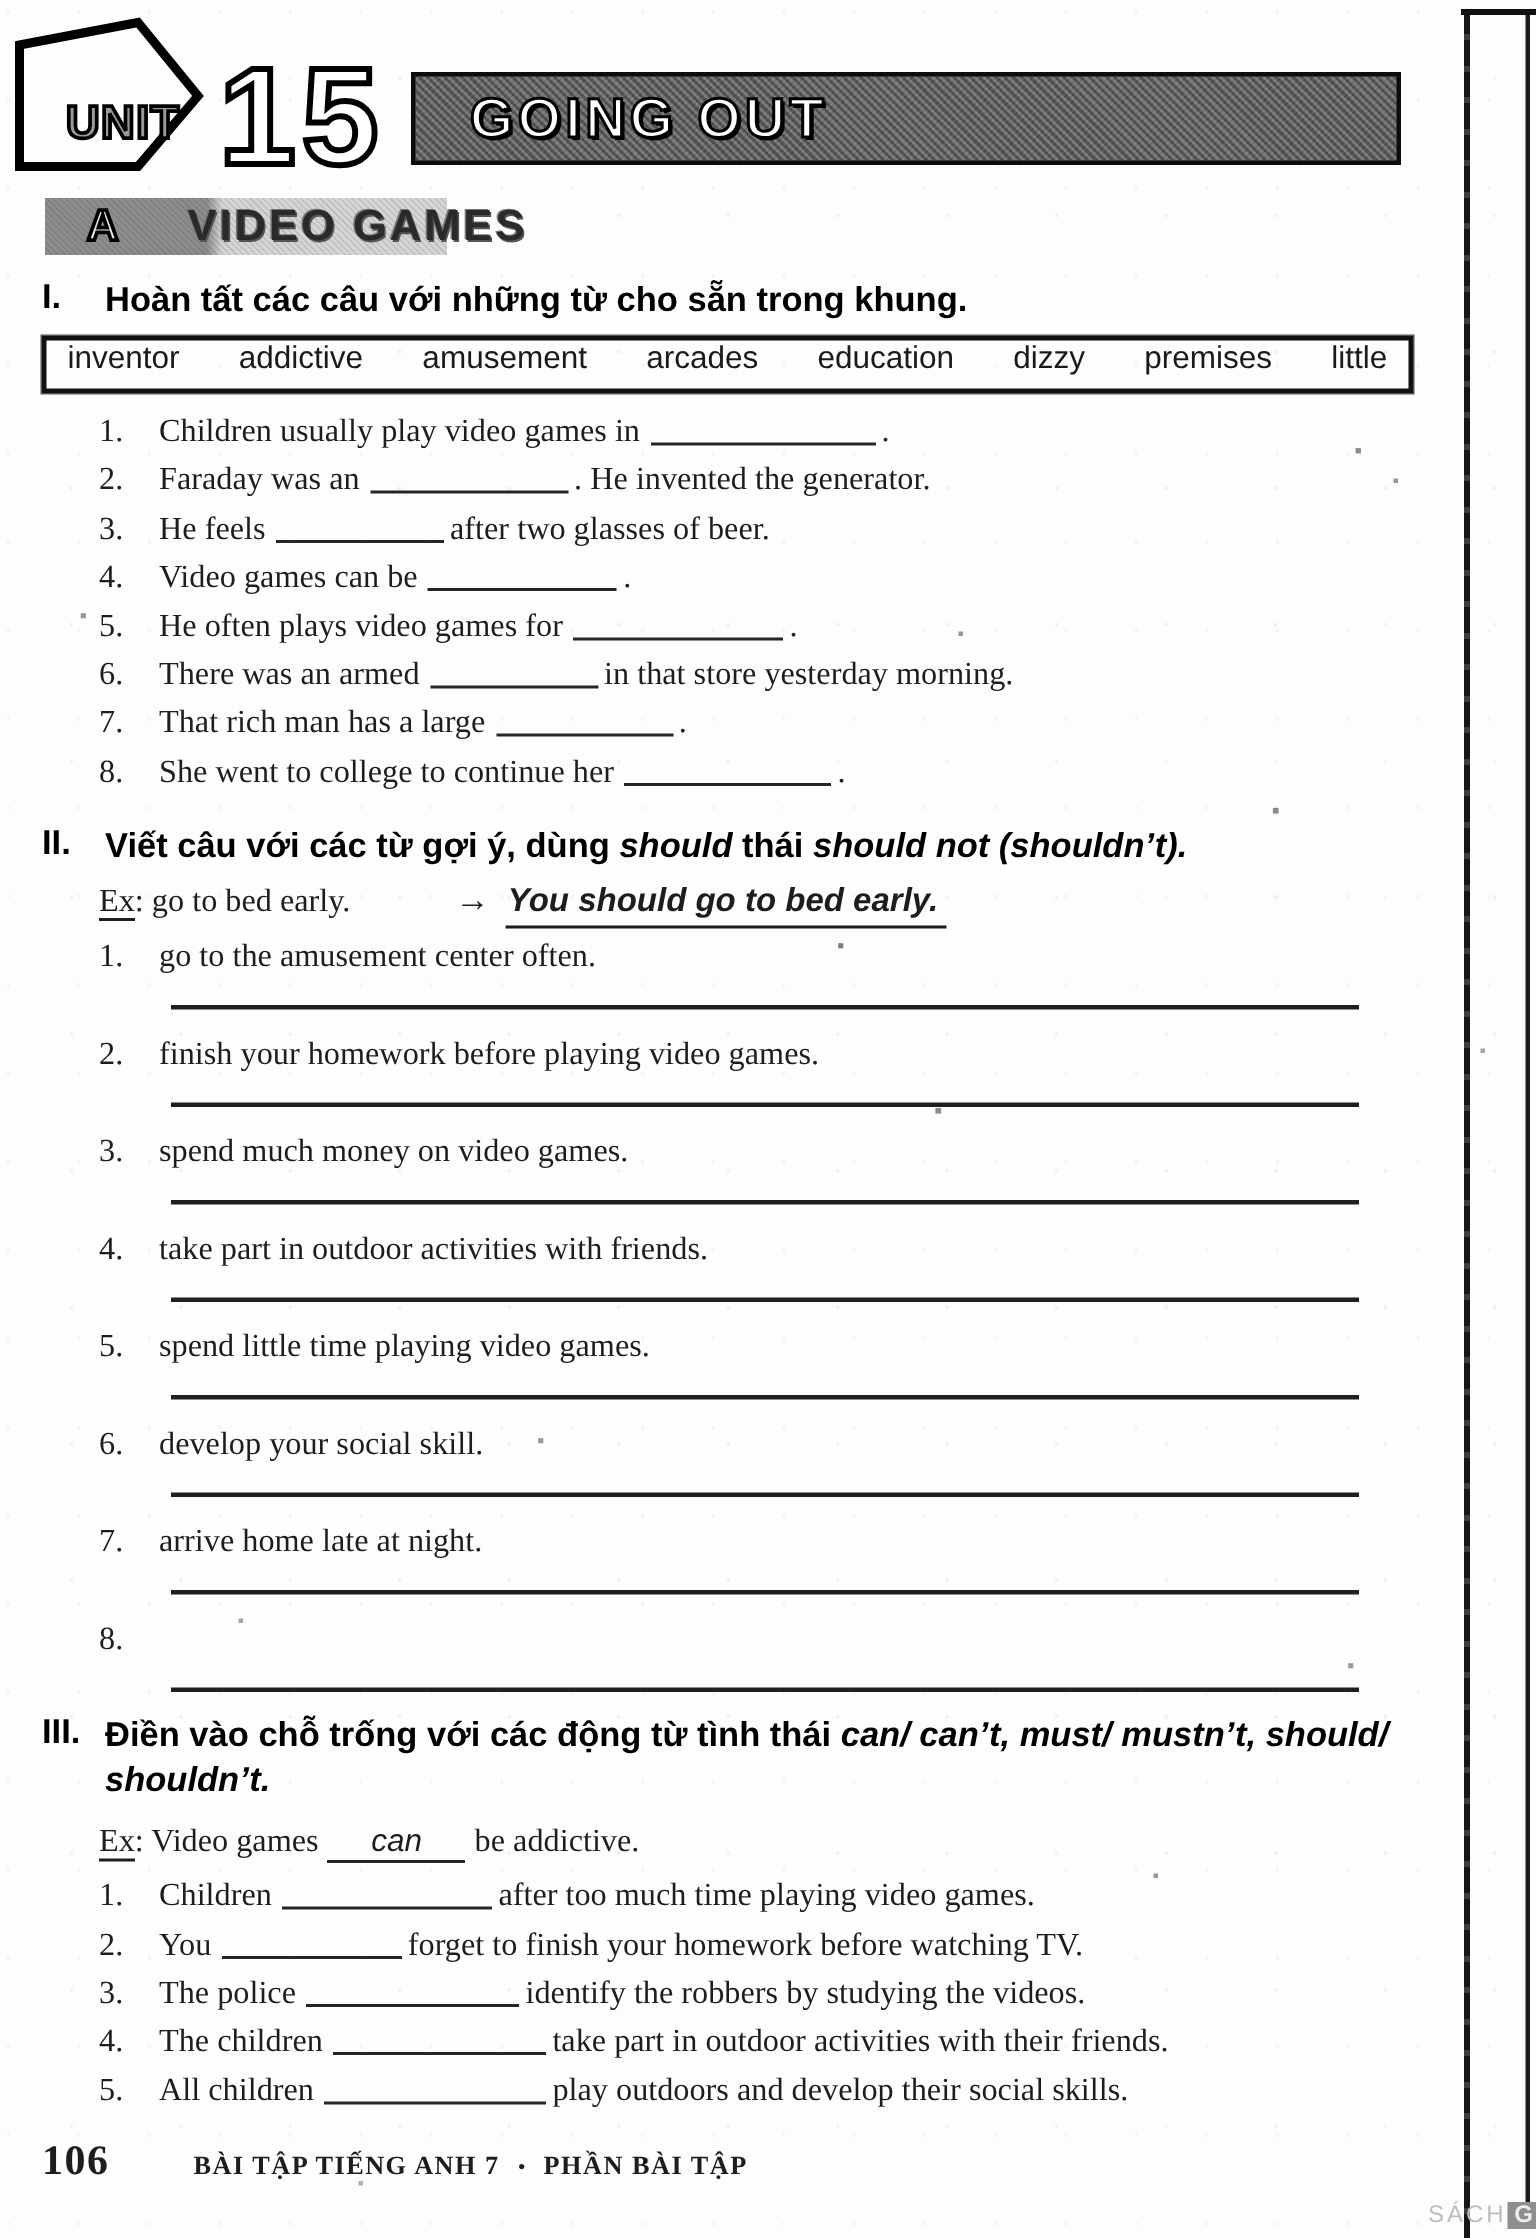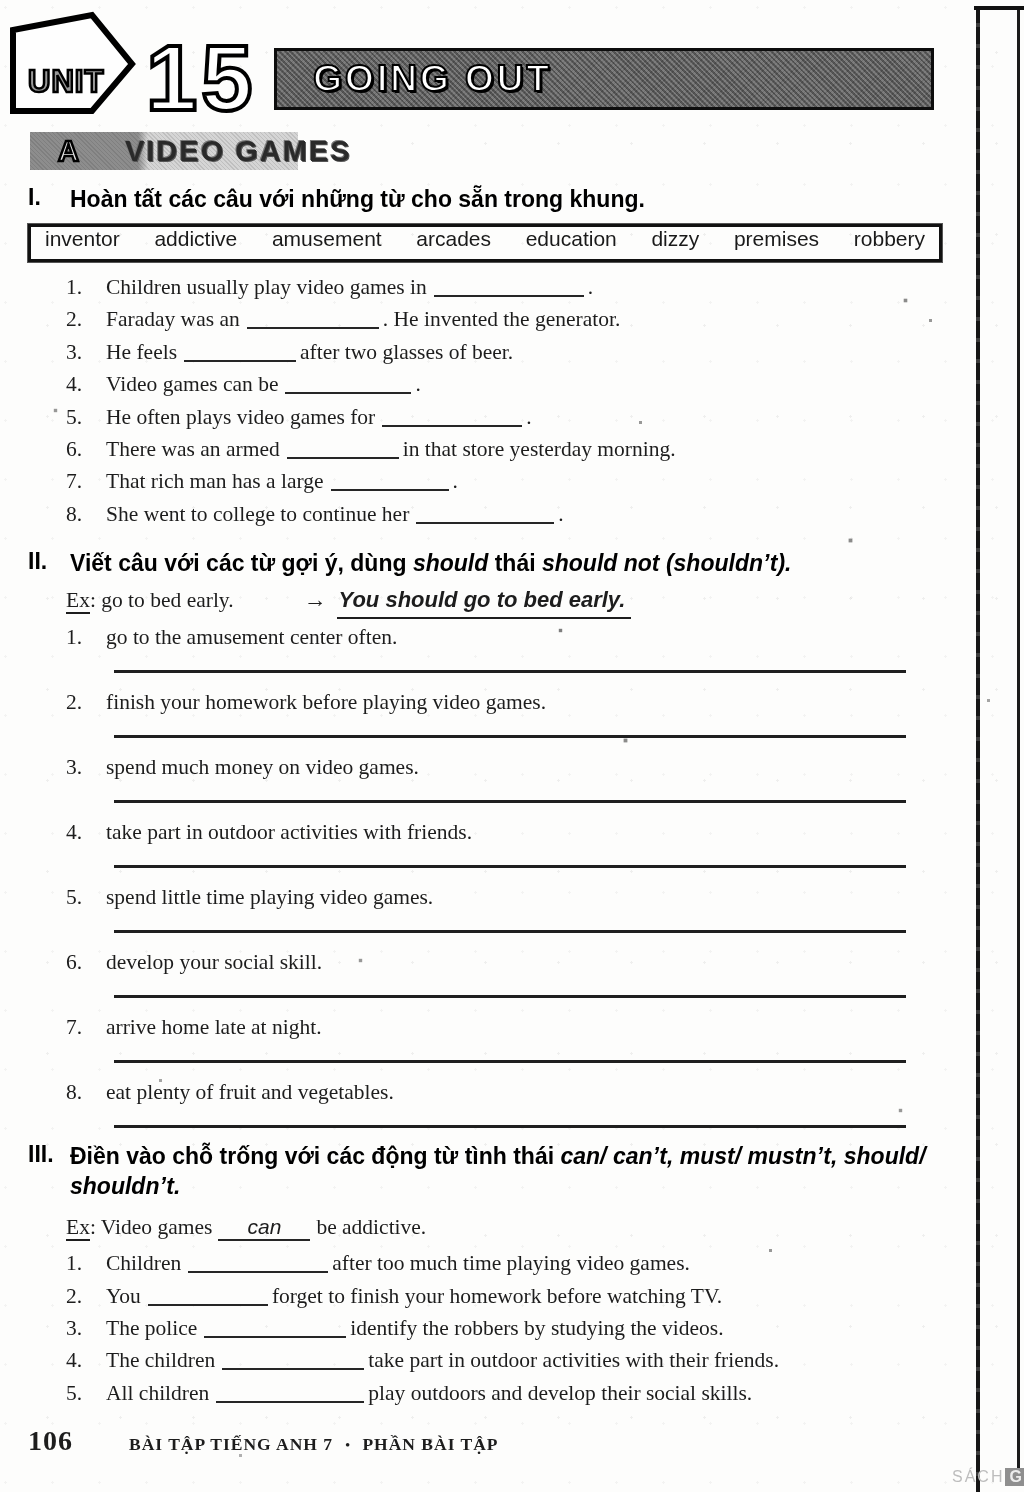--- a/index.html
+++ b/index.html
@@ -20,21 +20,21 @@
   .vline1{position:absolute;left:976px;top:6px;bottom:0;width:4px;
           background:repeating-linear-gradient(180deg,#161616 0 17px,#3d3d3d 17px 21px);}
   .vline2{position:absolute;left:1017px;top:6px;height:1475px;width:3px;background:#1b1b1b;}
   .hline-top{position:absolute;left:974px;top:6px;width:50px;height:4px;background:#111;}
 
   
   .unit-row{display:flex;align-items:flex-start;padding:10px 0 0 8px;height:112px;}
   .unit-badge{position:relative;width:128px;height:106px;flex:0 0 auto;}
   .unit-badge svg{position:absolute;left:0;top:0;}
   .unit-word{
-    position:absolute;left:20px;top:54px;
+    position:absolute;left:36px;top:54px;
     font-family:"Liberation Sans", sans-serif;font-weight:bold;font-size:31px;
     letter-spacing:1px;color:#9a9a9a;
     -webkit-text-stroke:2.5px #000;
   }
   .unit-number{
     margin:28px 0 0 10px;
     font-family:"Liberation Sans", sans-serif;font-weight:bold;
     font-size:92px;line-height:80px;letter-spacing:4px;
     color:#fff;-webkit-text-stroke:4px #000;
     flex:0 0 auto;
@@ -170,21 +170,21 @@
   </div>
 
   <div class="word-box">
     <span>inventor</span>
     <span>addictive</span>
     <span>amusement</span>
     <span>arcades</span>
     <span>education</span>
     <span>dizzy</span>
     <span>premises</span>
-    <span>robbery</span>
+    <span>little</span>
   </div>
 
   <div class="fill-items">
     <div class="fill-row">
       <span class="num">1.</span>
       <span class="txt"><span>Children usually play video games in</span><span class="blank" style="width:150px"></span><span>.</span></span>
     </div>
     <div class="fill-row">
       <span class="num">2.</span>
       <span class="txt"><span>Faraday was an</span><span class="blank" style="width:132px"></span><span>. He invented the generator.</span></span>
@@ -272,21 +272,20 @@
     <div class="write-row">
       <div class="write-prompt">
           <span class="num">7.</span>
           <span>arrive home late at night.</span>
         </div>
       <div class="ans-line"></div>
     </div>
     <div class="write-row">
       <div class="write-prompt">
           <span class="num">8.</span>
-          <span>eat plenty of fruit and vegetables.</span>
         </div>
       <div class="ans-line"></div>
     </div>
   </div>
 
   <div class="ex-heading" style="margin-top:6px">
     <span class="roman">III.</span>
     <span class="htext">
       <span><span>Điền vào chỗ trống với các động từ tình thái </span><span class="ital">can/ can’t, must/ mustn’t, should/</span></span>
       <span class="ital" style="display:block">shouldn’t.</span>

